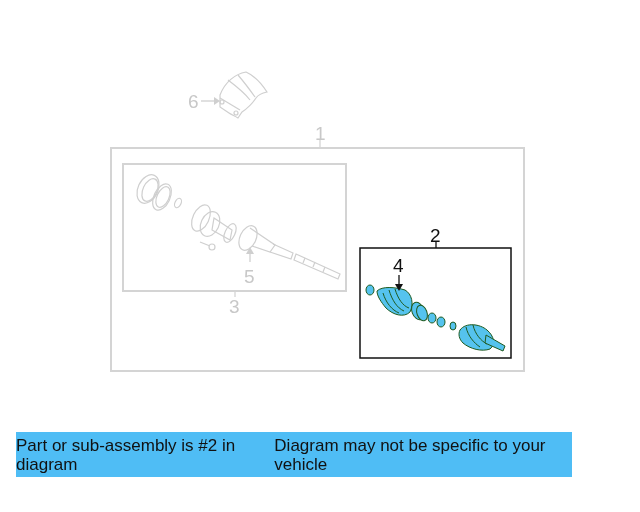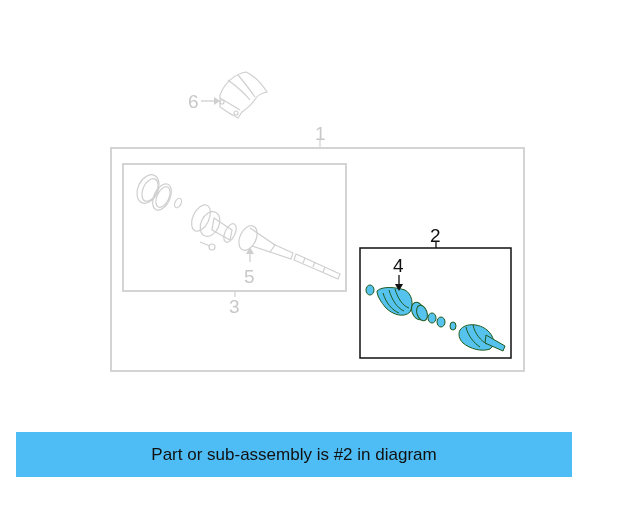--- a/index.html
+++ b/index.html
@@ -92,13 +92,14 @@
   </g>
   <g>
     <text class="lbl-black" x="393" y="272">4</text>
     <line x1="399" y1="275" x2="399" y2="287" stroke="#111" stroke-width="1.3"></line>
     <path d="M395,284 L399,291 L403,284 Z" fill="#111"></path>
   </g>
 </svg>
 
 <div class="banner">
   <span>Part or sub-assembly is #2 in diagram</span>
+  <span>Diagram may not be specific to your vehicle</span>
 </div>
 
 </body></html>

